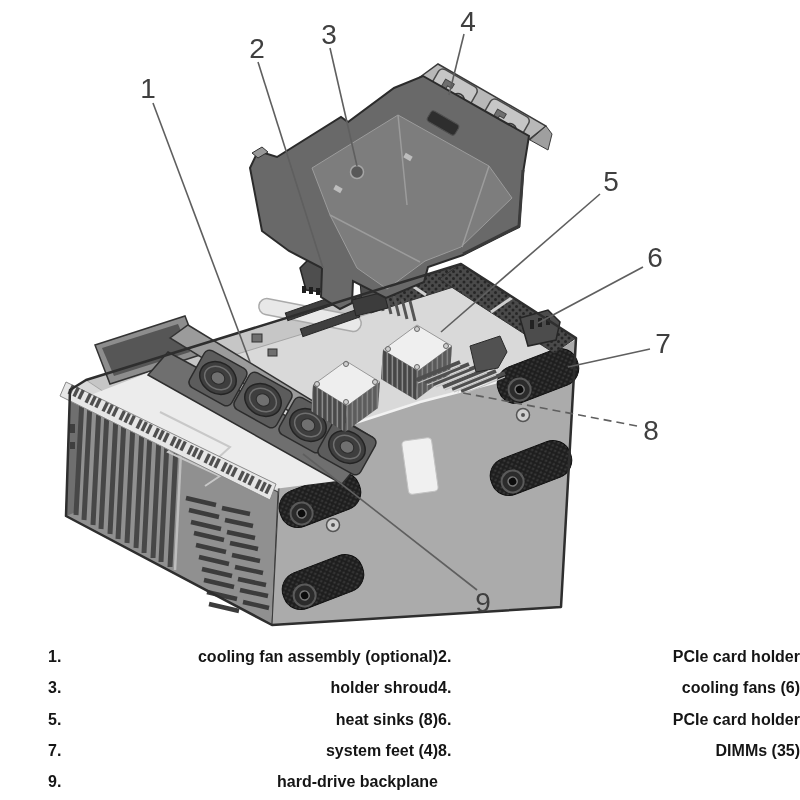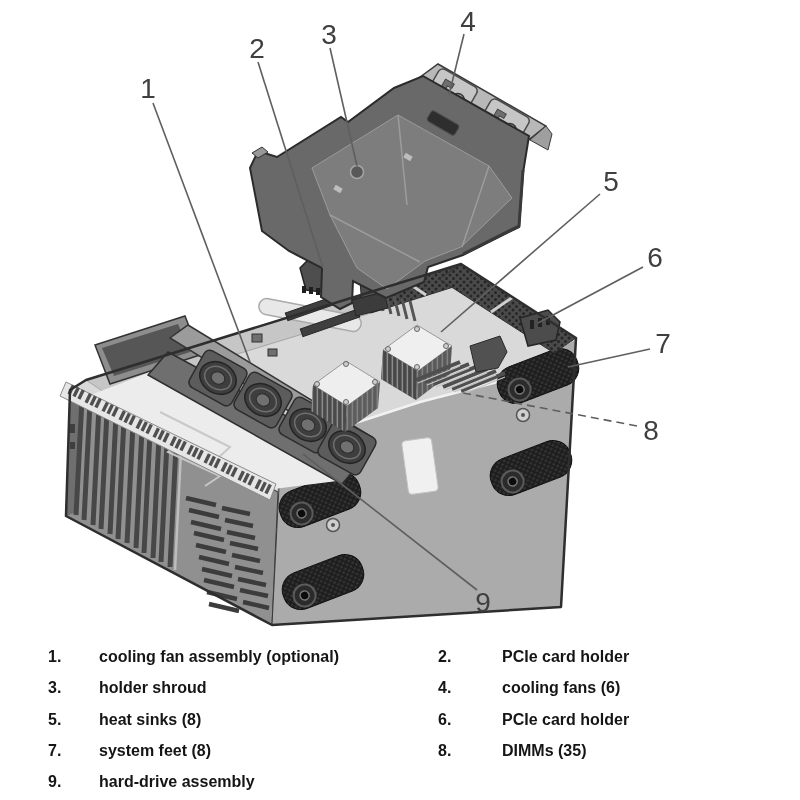--- a/index.html
+++ b/index.html
@@ -19,21 +19,21 @@
   .leader{stroke:var(--leader);stroke-width:1.6;fill:none;}
   .leader.dashed{stroke-dasharray:8 5;}
   .legend{
     position:absolute;left:0;top:641px;width:800px;box-sizing:border-box;
     padding-left:48px;display:grid;
     grid-template-columns:51px 339px 64px 1fr;grid-auto-rows:31.4px;
     align-items:center;color:var(--legend-text);
     font-size:16px;font-weight:700;line-height:1.1;
   }
   .legend .lnum{white-space:nowrap;}
-  .legend .llabel{white-space:nowrap;}
+  .legend .llabel{white-space:nowrap;text-align:right;}
 </style>
 </head>
 <body>
 
 <svg class="stage" viewBox="0 0 800 640" xmlns="http://www.w3.org/2000/svg">
   <defs>
     <pattern id="mesh" width="7" height="7" patternUnits="userSpaceOnUse">
       <rect width="7" height="7" fill="#4a4a4a"></rect>
       <circle cx="2" cy="2" r="1.5" fill="#262626"></circle>
       <circle cx="5.5" cy="5.5" r="1.5" fill="#262626"></circle>
@@ -342,18 +342,18 @@
   <div class="llabel">PCIe card holder</div>
   <div class="lnum">3.</div>
   <div class="llabel">holder shroud</div>
   <div class="lnum">4.</div>
   <div class="llabel">cooling fans (6)</div>
   <div class="lnum">5.</div>
   <div class="llabel">heat sinks (8)</div>
   <div class="lnum">6.</div>
   <div class="llabel">PCIe card holder</div>
   <div class="lnum">7.</div>
-  <div class="llabel">system feet (8)</div>
+  <div class="llabel">system feet (4)</div>
   <div class="lnum">8.</div>
   <div class="llabel">DIMMs (35)</div>
   <div class="lnum">9.</div>
-  <div class="llabel">hard-drive assembly</div>
+  <div class="llabel">hard-drive backplane</div>
 </div>
 
 </body></html>

